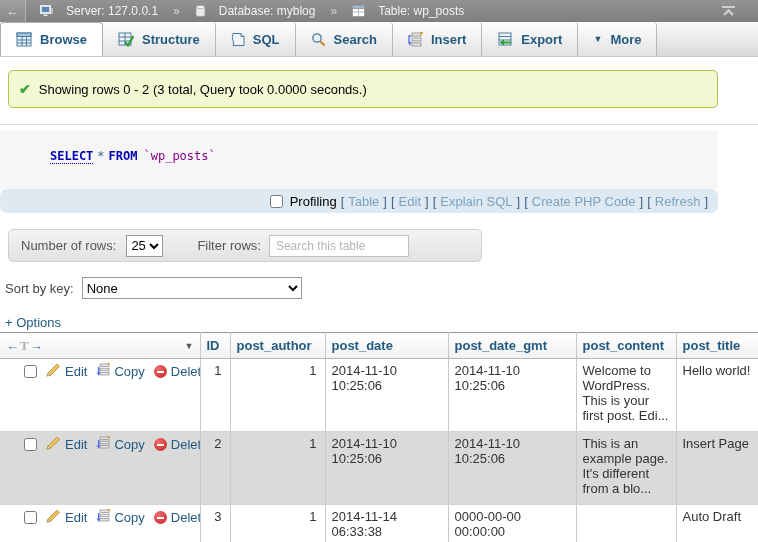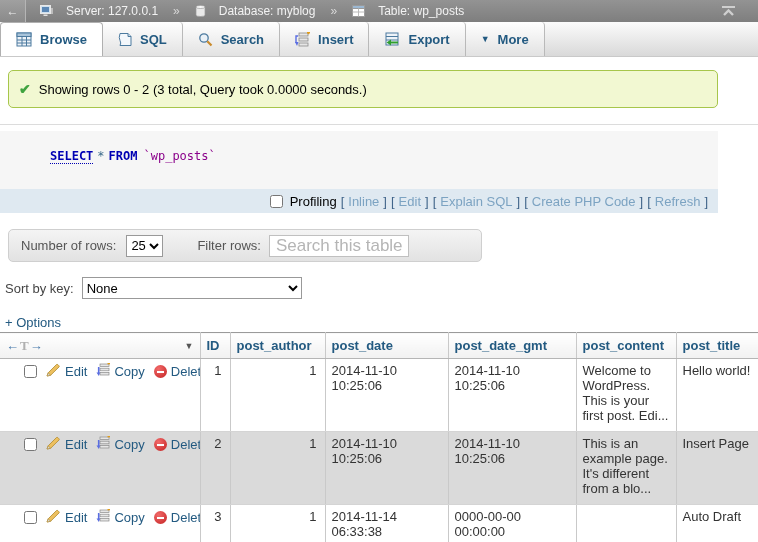--- a/index.html
+++ b/index.html
@@ -59,38 +59,38 @@
     font-family: "DejaVu Sans Mono", monospace; font-size: 12px;
   }
   .kw { color: #0000b3; font-weight: bold; }
   .kw.dotted { border-bottom: 1px dotted #0000b3; }
   .star { color: #3a6a8a; margin: 0 4px; }
   .ident { color: #8a008a; margin-left: 6px; }
 
   .profbar {
     margin-right: 40px; height: 24px; background: #dfe9f1;
     display: flex; align-items: center; justify-content: flex-end;
-    gap: 4px; padding-right: 10px; color: #000;
+    gap: 4px; padding-right: 10px; color: #000; border-radius: 7px;
   }
   .profbar input { margin-right: 3px; }
   .plink { color: #7ca3c2; }
   .br { color: #41658a; }
 
   
   .rowpanel {
     margin: 16px 0 0 8px; width: 474px; height: 33px;
     background: linear-gradient(#f4f4f4,#e2e2e2);
     border: 1px solid #cfcfcf; border-radius: 5px;
     display: flex; align-items: center; padding: 0 12px; color: #555;
   }
   .rowpanel select { margin-left: 10px; }
   .lbl-filter { margin-left: 34px; }
   .filter-input {
     margin-left: 8px; width: 140px; height: 22px; border: 1px solid #c0c0c0;
-    padding: 2px 6px; font-family: "Liberation Sans", sans-serif; font-size: 17px; color: #333;
+    padding: 2px 6px; font-family: "Liberation Sans", sans-serif; font-size: 12px; color: #333;
   }
   .filter-input::placeholder { color: #b5b5b5; }
 
   .sortrow { margin: 13px 0 0 5px; height: 26px; display: flex; align-items: center; color: #444; }
   .sortrow select { margin-left: 8px; width: 220px; }
 
   .options-link { display: inline-block; margin: 14px 0 0 5px; color: #235a81; }
 
   
   table.grid { margin-top: 2px; width: 758px; border-collapse: collapse; table-layout: fixed; font-size: 13px; }
@@ -185,20 +185,32 @@
           <line x1="1" y1="8" x2="15" y2="8" stroke="#4c7a9f"></line>
           <line x1="1" y1="11" x2="15" y2="11" stroke="#4c7a9f"></line>
           <line x1="6" y1="4.5" x2="6" y2="14" stroke="#4c7a9f"></line>
           <line x1="10.5" y1="4.5" x2="10.5" y2="14" stroke="#4c7a9f"></line>
         </svg>
     </span>
     <span>Browse</span>
   </div>
   <div class="tab">
     <span class="tab-ic">
+      <svg width="16" height="15" viewBox="0 0 16 15">
+          <rect x="1" y="1" width="12" height="12" fill="#eef3f8" stroke="#4c7a9f"></rect>
+          <line x1="1" y1="5" x2="13" y2="5" stroke="#4c7a9f"></line>
+          <line x1="1" y1="9" x2="13" y2="9" stroke="#4c7a9f"></line>
+          <line x1="7" y1="1" x2="7" y2="13" stroke="#4c7a9f"></line>
+          <path d="M7 10 L10 13.5 L15.5 4" fill="none" stroke="#2f9e2f" stroke-width="2.2"></path>
+        </svg>
+    </span>
+    <span>Structure</span>
+  </div>
+  <div class="tab">
+    <span class="tab-ic">
       <svg width="14" height="15" viewBox="0 0 14 15">
           <path d="M2 1.5 H10 L13 4.5 V13.5 H2 Q3.5 11 2 8.5 Q0.5 6 2 1.5 Z" fill="#f3f7fb" stroke="#4c7a9f"></path>
           <path d="M10 1.5 L10 4.5 L13 4.5" fill="#cfdeeb" stroke="#4c7a9f"></path>
         </svg>
     </span>
     <span>SQL</span>
   </div>
   <div class="tab">
     <span class="tab-ic">
       <svg width="15" height="15" viewBox="0 0 15 15">
@@ -249,21 +261,21 @@
 <div class="divider"></div>
 
 
 <div class="sqlbox">
   <span class="kw dotted">SELECT</span><span class="star">*</span><span class="kw">FROM</span><span class="ident">`wp_posts`</span>
 </div>
 <div class="profbar">
   <input type="checkbox" style="">
   <span>Profiling</span>
   <span class="br">[</span>
-  <a class="plink">Inline</a>
+  <a class="plink">Table</a>
   <span class="br">]</span>
   <span class="br">[</span>
   <a class="plink">Edit</a>
   <span class="br">]</span>
   <span class="br">[</span>
   <a class="plink">Explain SQL</a>
   <span class="br">]</span>
   <span class="br">[</span>
   <a class="plink">Create PHP Code</a>
   <span class="br">]</span>

